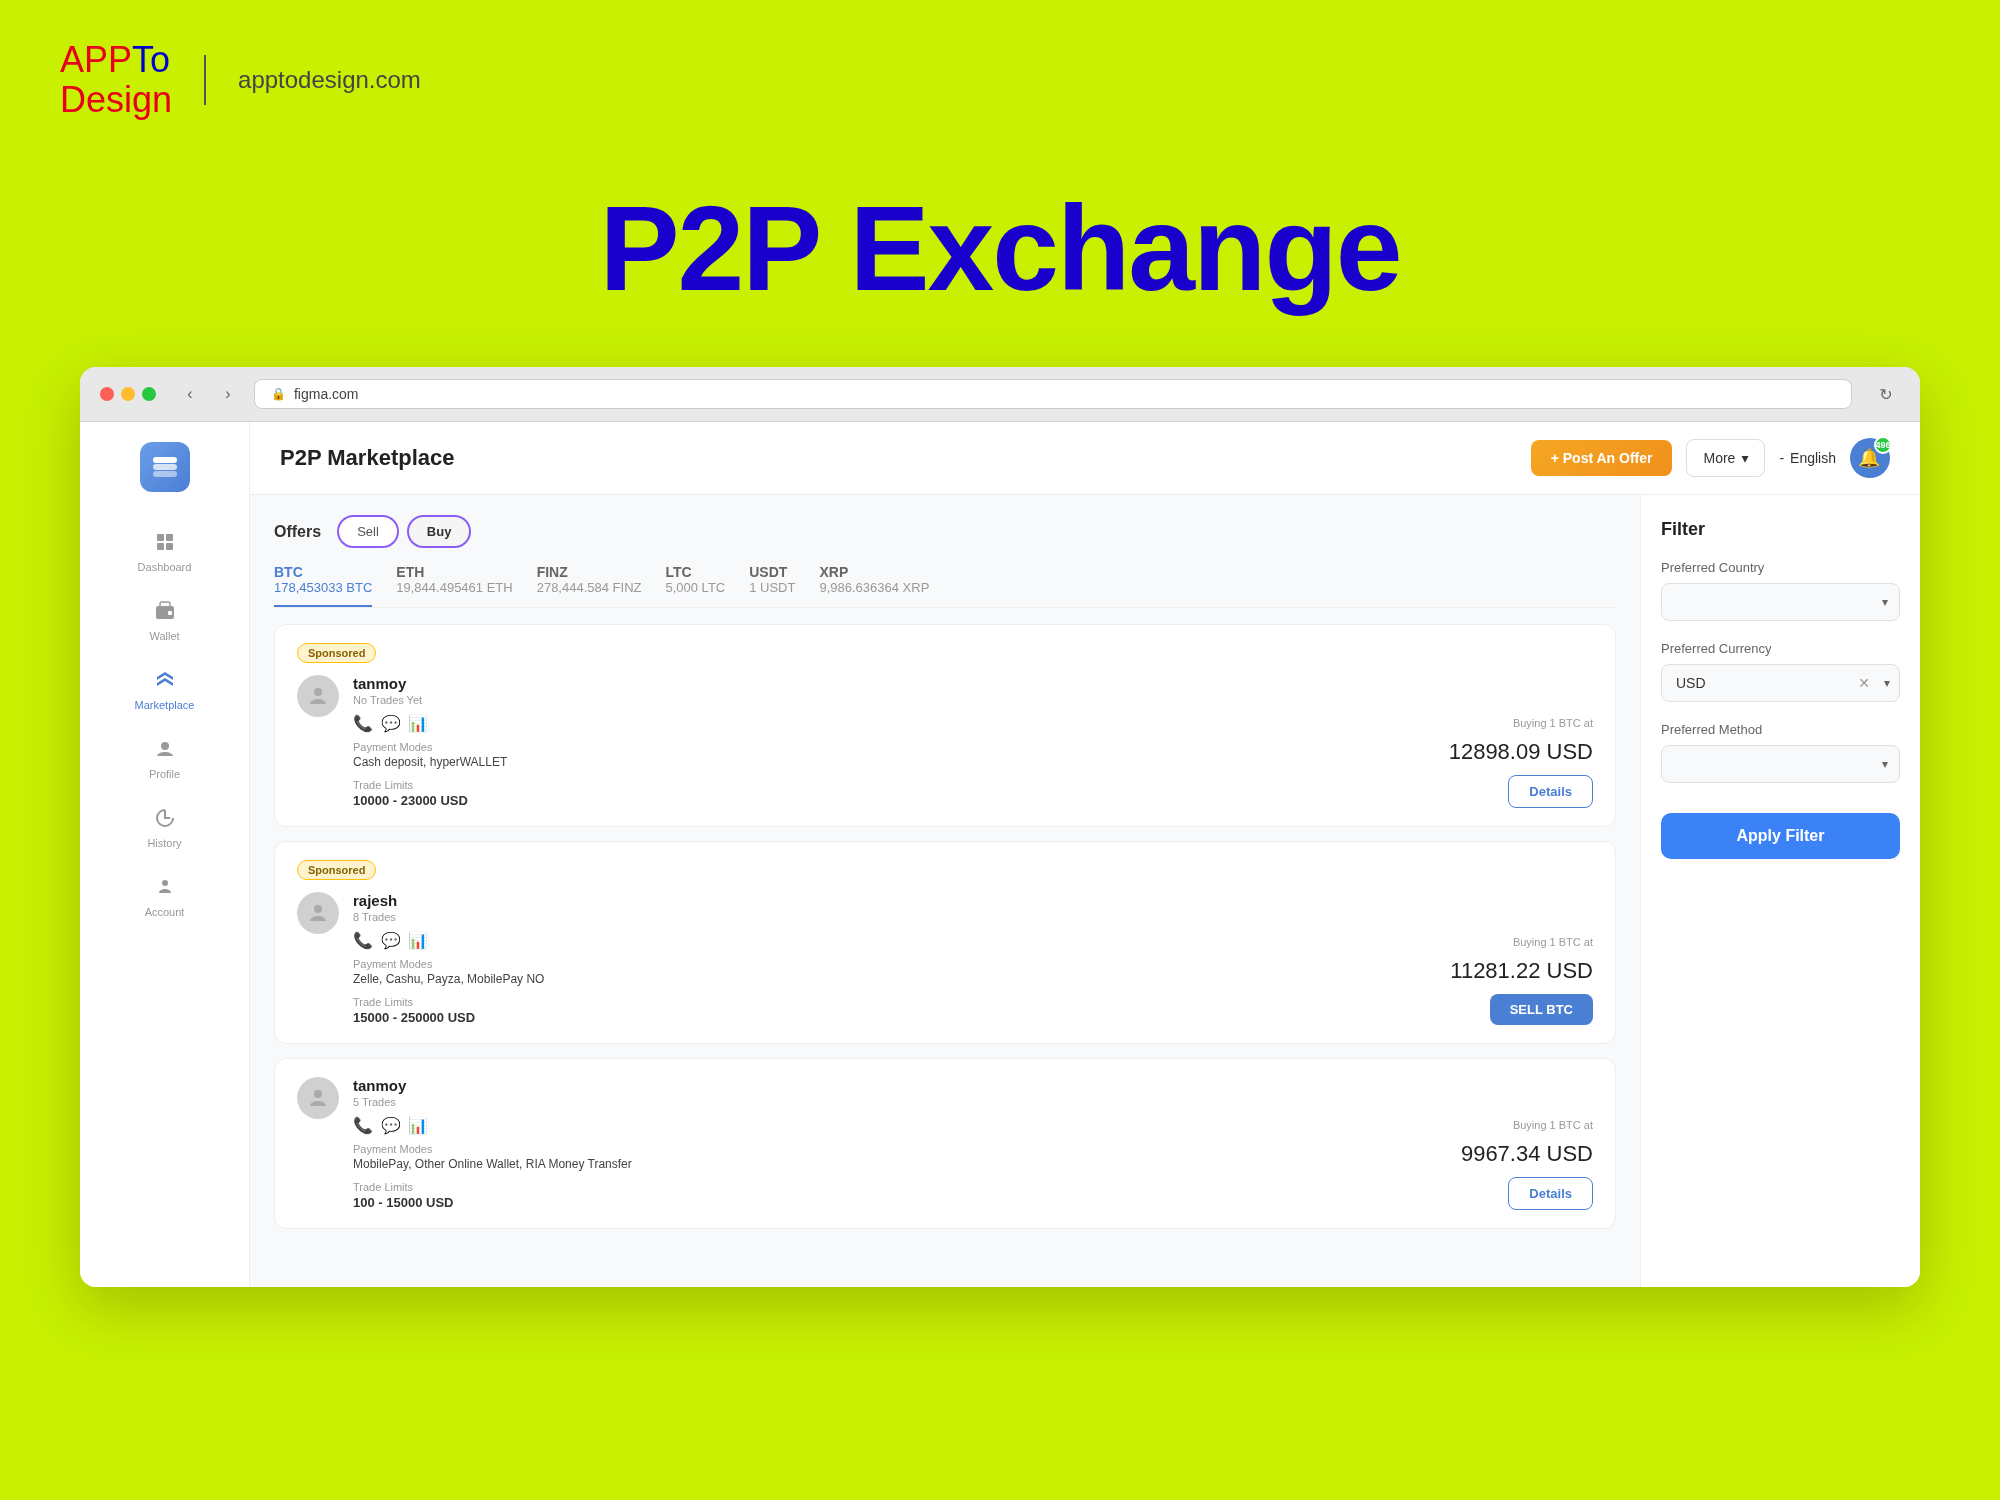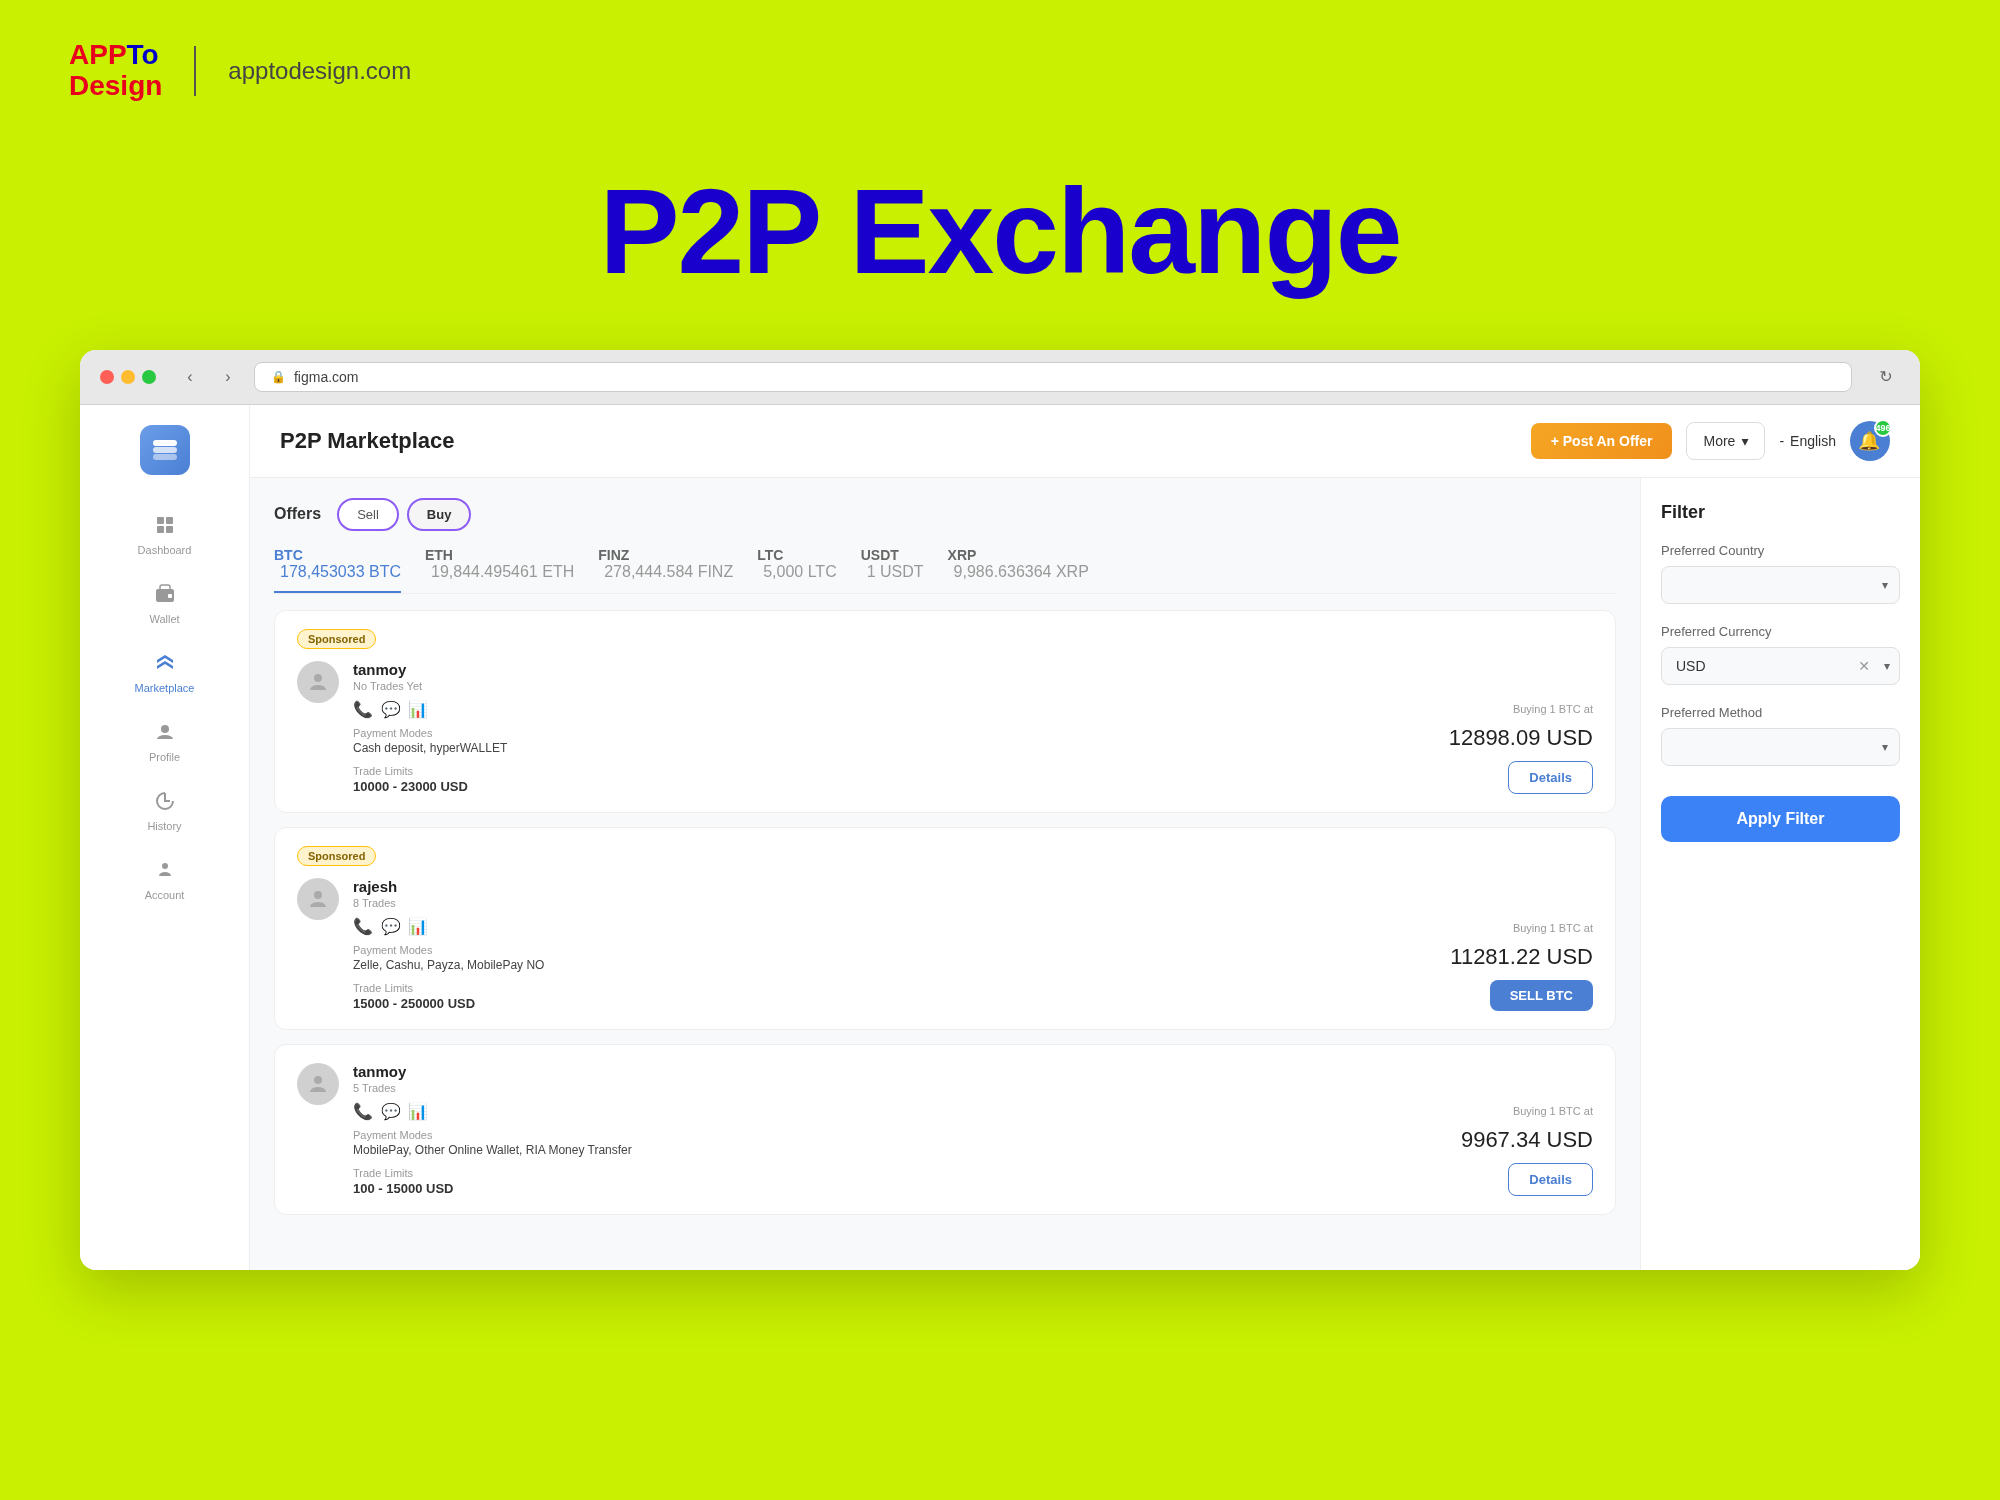--- a/index.html
+++ b/index.html
@@ -16,24 +16,23 @@
       display: flex;
       align-items: center;
       padding: 40px 60px;
     }
     .logo-block {
       display: flex;
       align-items: center;
       gap: 16px;
     }
     .logo-text {
-      font-size: 28px;
-      font-weight: 700;
+      font-size: 36px;
+      font-weight: 400;
       line-height: 1.1;
-      margin-left: 9px;
     }
     .logo-app { color: #e8001c; }
     .logo-to { color: #0000cc; }
     .logo-design { color: #e8001c; }
     .logo-divider {
       width: 2px;
       height: 50px;
       background: #555;
       margin: 0 16px;
     }
@@ -347,23 +346,22 @@
     }
     .crypto-tab.active {
       border-bottom: 2px solid #4a7fd4;
       color: #4a7fd4;
     }
     .crypto-tab-name {
       font-weight: 700;
       font-size: 14px;
     }
     .crypto-tab-amount {
-      font-size: 16px;
+      font-size: 13px;
       color: #999;
-      margin-left: 6px;
     }
     .crypto-tab.active .crypto-tab-amount { color: #4a7fd4; }
 
     
     .offer-card {
       background: white;
       border-radius: 12px;
       padding: 18px 22px;
       margin-bottom: 14px;
       border: 1px solid #eee;

